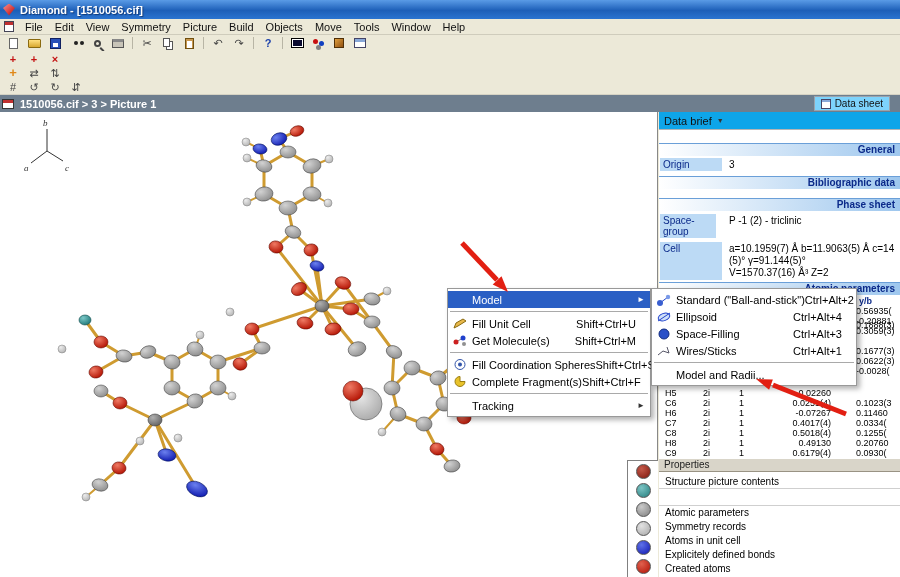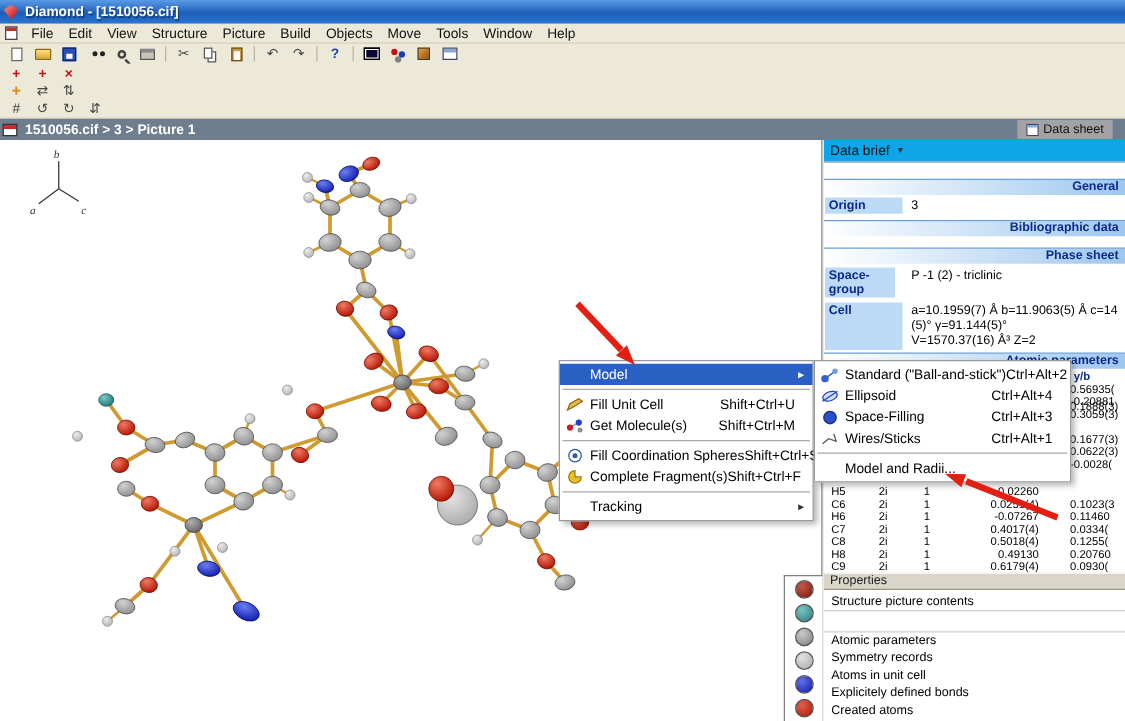--- a/index.html
+++ b/index.html
@@ -49,21 +49,21 @@
   .i-struct{width:5px;height:5px;border-radius:50%;background:#c81010;box-shadow:6px 2px 0 #1040c0,3px 6px 0 #808080;margin:-4px 0 0 -6px}
   .i-tool{width:10px;height:10px;background:linear-gradient(135deg,#e0a040,#905010);border:1px solid #503008}
   .i-table{width:12px;height:10px;border:1px solid #446;background:#fff;box-shadow:inset 0 3px 0 #88a8d8}
 
   
   .crumb{position:absolute;left:0;top:95px;width:900px;height:17px;background:#6e7e8e;
     display:flex;align-items:center;padding-left:2px;gap:6px}
   .bcicon{width:12px;height:10px;background:linear-gradient(#c03030 0 3px,#fff 3px);border:1px solid #333}
   .crumbtext{color:#fff;font-weight:bold;font-size:11px}
   .sheetchip{position:absolute;right:10px;top:96px;height:15px;display:flex;align-items:center;gap:4px;
-    background:#a3a3a3;border:1px solid #9aa4ae;padding:0 6px;font-size:10px;color:#111}
+    background:#7dd3fc;border:1px solid #9aa4ae;padding:0 6px;font-size:10px;color:#111}
   .i-sheet{width:10px;height:10px;background:#fff;border:1px solid #446;box-shadow:inset 0 2px 0 #88a8d8}
 
   
   .canvas{position:absolute;left:0;top:112px;width:658px;height:465px;background:#fff;border-right:1px solid #888}
   svg.mol{position:absolute;left:0;top:0}
   .b{stroke:#cf9b30;stroke-width:3;stroke-linecap:round}
   .b2{stroke:#cf9b30;stroke-width:2;stroke-linecap:round}
   .aC{fill:url(#gC);stroke:#4a4a4a;stroke-width:.6}
   .aH{fill:url(#gH);stroke:#7a7a7a;stroke-width:.5}
   .aO{fill:url(#gO);stroke:#6a0a00;stroke-width:.6}
@@ -87,21 +87,21 @@
   .lc5{background:radial-gradient(circle at 35% 30%,#e0604e,#b01205)}
 
   
   .rpanel{position:absolute;left:659px;top:112px;width:241px;height:465px;background:#fff;overflow:hidden}
   .rp-head{position:absolute;left:0;top:0;width:241px;height:18px;background:#0ea5e9;border-bottom:1px solid #b5b5b5;
     display:flex;align-items:center;padding-left:5px;gap:5px;font-size:11px;color:#111}
   .rp-arrow{font-size:7px;color:#333}
   .band{position:absolute;left:0;width:241px;height:13px;background:linear-gradient(to right,#ffffff,#9ec7ee);
     border-top:1px solid #6a9fd8;font-weight:bold;color:#0b2a8a;font-size:10px;text-align:right;
     padding-right:5px;line-height:12px}
-  .lblcell{position:absolute;left:1px;width:62px;background:#bcdaf5;font-weight:bold;color:#0b2a8a;
+  .lblcell{position:absolute;left:1px;width:62px;background:#bcdaf5;font-weight:normal;color:#0b2a8a;
     font-size:10px;padding:1px 0 1px 3px;line-height:11px}
   .val{position:absolute;left:70px;color:#000;font-size:10px;white-space:nowrap;line-height:12px}
   .tyb{position:absolute;left:200px;font-weight:bold;color:#0b2a8a;font-size:9px}
   .prow{position:absolute;left:197px;width:44px;overflow:hidden;font-size:9px;line-height:10px;color:#000;white-space:nowrap}
   .frow{position:absolute;left:0;width:214px;height:10px;font-size:9px;line-height:10px;color:#000}
   .frow .c-atom{position:absolute;left:6px}
   .frow .c-site{position:absolute;left:44px}
   .frow .c-occ{position:absolute;left:80px}
   .frow .c-xa{position:absolute;left:108px;width:64px;text-align:right}
   .frow .c-yb{position:absolute;left:197px;width:44px;overflow:hidden;white-space:nowrap}
@@ -135,21 +135,21 @@
   <div class="titlebar">
     <span class="appicon"></span>
     <span class="title">Diamond - [1510056.cif]</span>
   </div>
 
   <div class="menubar">
     <span class="mdidoc"></span>
     <span class="mitem">File</span>
     <span class="mitem">Edit</span>
     <span class="mitem">View</span>
-    <span class="mitem">Structure</span>
+    <span class="mitem">Symmetry</span>
     <span class="mitem">Picture</span>
     <span class="mitem">Build</span>
     <span class="mitem">Objects</span>
     <span class="mitem">Move</span>
     <span class="mitem">Tools</span>
     <span class="mitem">Window</span>
     <span class="mitem">Help</span>
   </div>
 
   <div class="tbrow" id="tb1">

